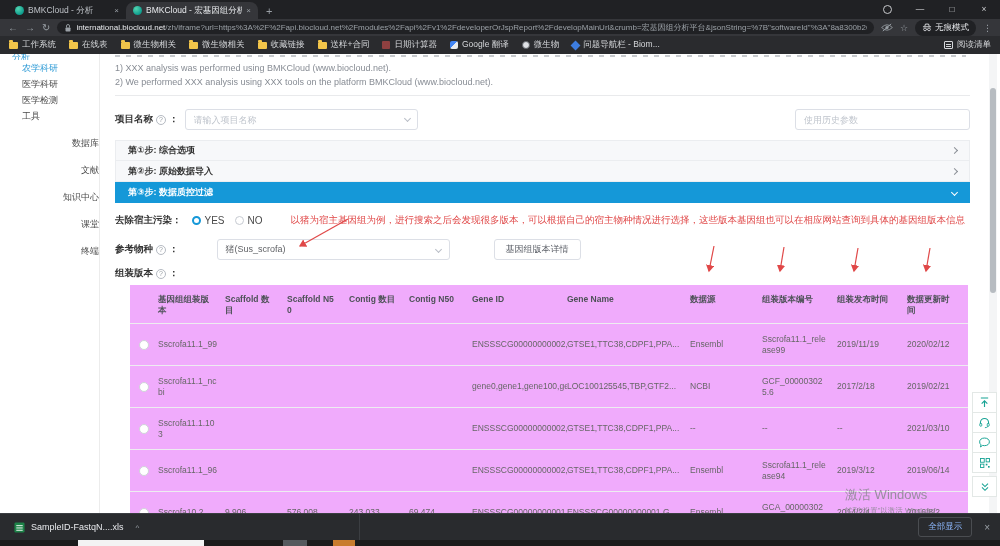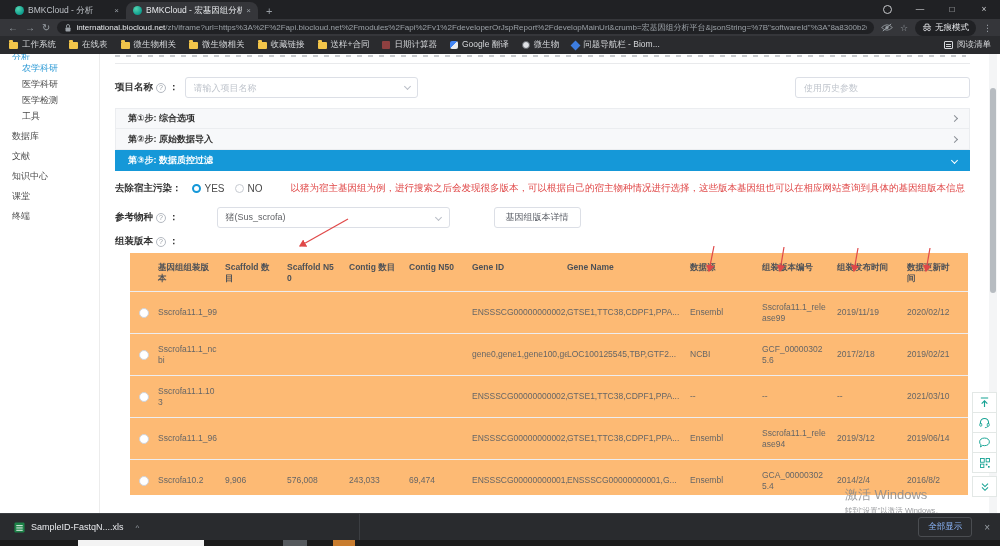--- a/index.html
+++ b/index.html
@@ -50,21 +50,21 @@
   .reading { margin-left:auto; display:flex; align-items:center; gap:4px; }
   .ic-list { width:9px; height:8px; border:1px solid #d5d7da; border-radius:1px; position:relative; }
   .ic-list::before { content:""; position:absolute; left:1px; top:1.5px; width:5px; height:1px;
                      background:#d5d7da; box-shadow:0 2px 0 #d5d7da; }
 
   
   .sidebar { position:absolute; top:54px; left:0; width:100px; height:459px; background:#fff;
              border-right:1px solid #ececec; font-size:9px; color:#4a4a4a; overflow:hidden; }
   .sb-top { color:#2f9bd6; padding:0 0 2px 12px; margin-top:-3px; height:9px; overflow:hidden; }
   .sb-item { padding:3px 0 3px 22px; line-height:10px; }
-  .sb-item.root { padding-left:12px; margin-top:4px; }
+  .sb-item.root { padding-left:12px; margin-top:11px;text-align:right; }
   .sb-item.active { color:#2f9bd6; }
 
   .content { position:absolute; top:54px; left:101px; width:883px; height:459px; background:#fff;
              overflow:hidden; padding:0 14px; }
   .cutline { height:2px; margin-top:1px; width:851px; opacity:.55;
              background:repeating-linear-gradient(90deg,#9aa0a6 0 5px,transparent 5px 11px); }
   .notes { margin-top:4px; font-size:9px; color:#878c94; line-height:14px; }
   .hr { height:1px; background:#e9eaec; margin-top:6px; }
 
   .prow { display:flex; align-items:center; margin-top:13px; }
@@ -99,21 +99,21 @@
   .rlbl { color:#4a4a4a; font-size:10px; }
   .annot { color:#e04848; font-size:9.5px; margin-left:28px; white-space:nowrap; overflow:hidden; }
 
   .refrow { display:flex; align-items:center; margin-top:12px;gap:32px; }
   .selbox { position:relative; width:233px; height:21px; border:1px solid #dcdfe6; border-radius:3px;
             display:flex; align-items:center; padding:0 18px 0 8px; font-size:9px; color:#606266; }
   .btn { margin-left:12px; height:21px; padding:0 11px; border:1px solid #dcdfe6; border-radius:3px;
          background:#fff; font-size:9px; color:#5a5e66; display:flex; align-items:center;text-align:center; }
   .asmrow { display:flex; align-items:center; margin-top:7px; }
 
-  .gtable { margin:5px 0 0 15px; width:838px; background:#fdba74; font-size:8.5px; color:#666;
+  .gtable { margin:5px 0 0 15px; width:838px; background:#f0abfc; font-size:8.5px; color:#666;
             height:242px; overflow:hidden; }
   .g-head, .g-row { display:grid;
     grid-template-columns:28px 67px 62px 62px 60px 63px 95px 123px 72px 75px 70px 61px; }
   .g-head { padding:9px 0 7px; color:#4d5157; font-weight:bold; align-items:start; }
   .g-head .cell { padding-right:12px; }
   .g-row { border-top:1px solid #ededf0; min-height:42px; align-items:center; }
   .cell { padding-right:8px; word-break:break-all; line-height:11px; }
   .cell.nowrap { white-space:nowrap; overflow:hidden; word-break:normal; }
   .radcell { display:flex; justify-content:center; }
   .trad { width:10px; height:10px; border:1px solid #d0d3d9; border-radius:50%; background:#fff; }
@@ -267,20 +267,24 @@
       <div class="sb-item root">数据库</div>
       <div class="sb-item root">文献</div>
       <div class="sb-item root">知识中心</div>
       <div class="sb-item root">课堂</div>
       <div class="sb-item root">终端</div>
     </div>
 </div>
 
 <div class="content">
   <div class="cutline"></div>
+  <div class="notes">
+    <div>1) XXX analysis was performed using BMKCloud (www.biocloud.net).</div>
+    <div>2) We performed XXX analysis using XXX tools on the platform BMKCloud (www.biocloud.net).</div>
+  </div>
   <div class="hr"></div>
 
   <div class="prow">
     <span class="flabel">
       <span>项目名称</span>
       <span class="qmark">?</span>
       <span>：</span>
     </span>
     <span class="inputbox" style="margin-left:6px;">
       <input placeholder="请输入项目名称" style="">

